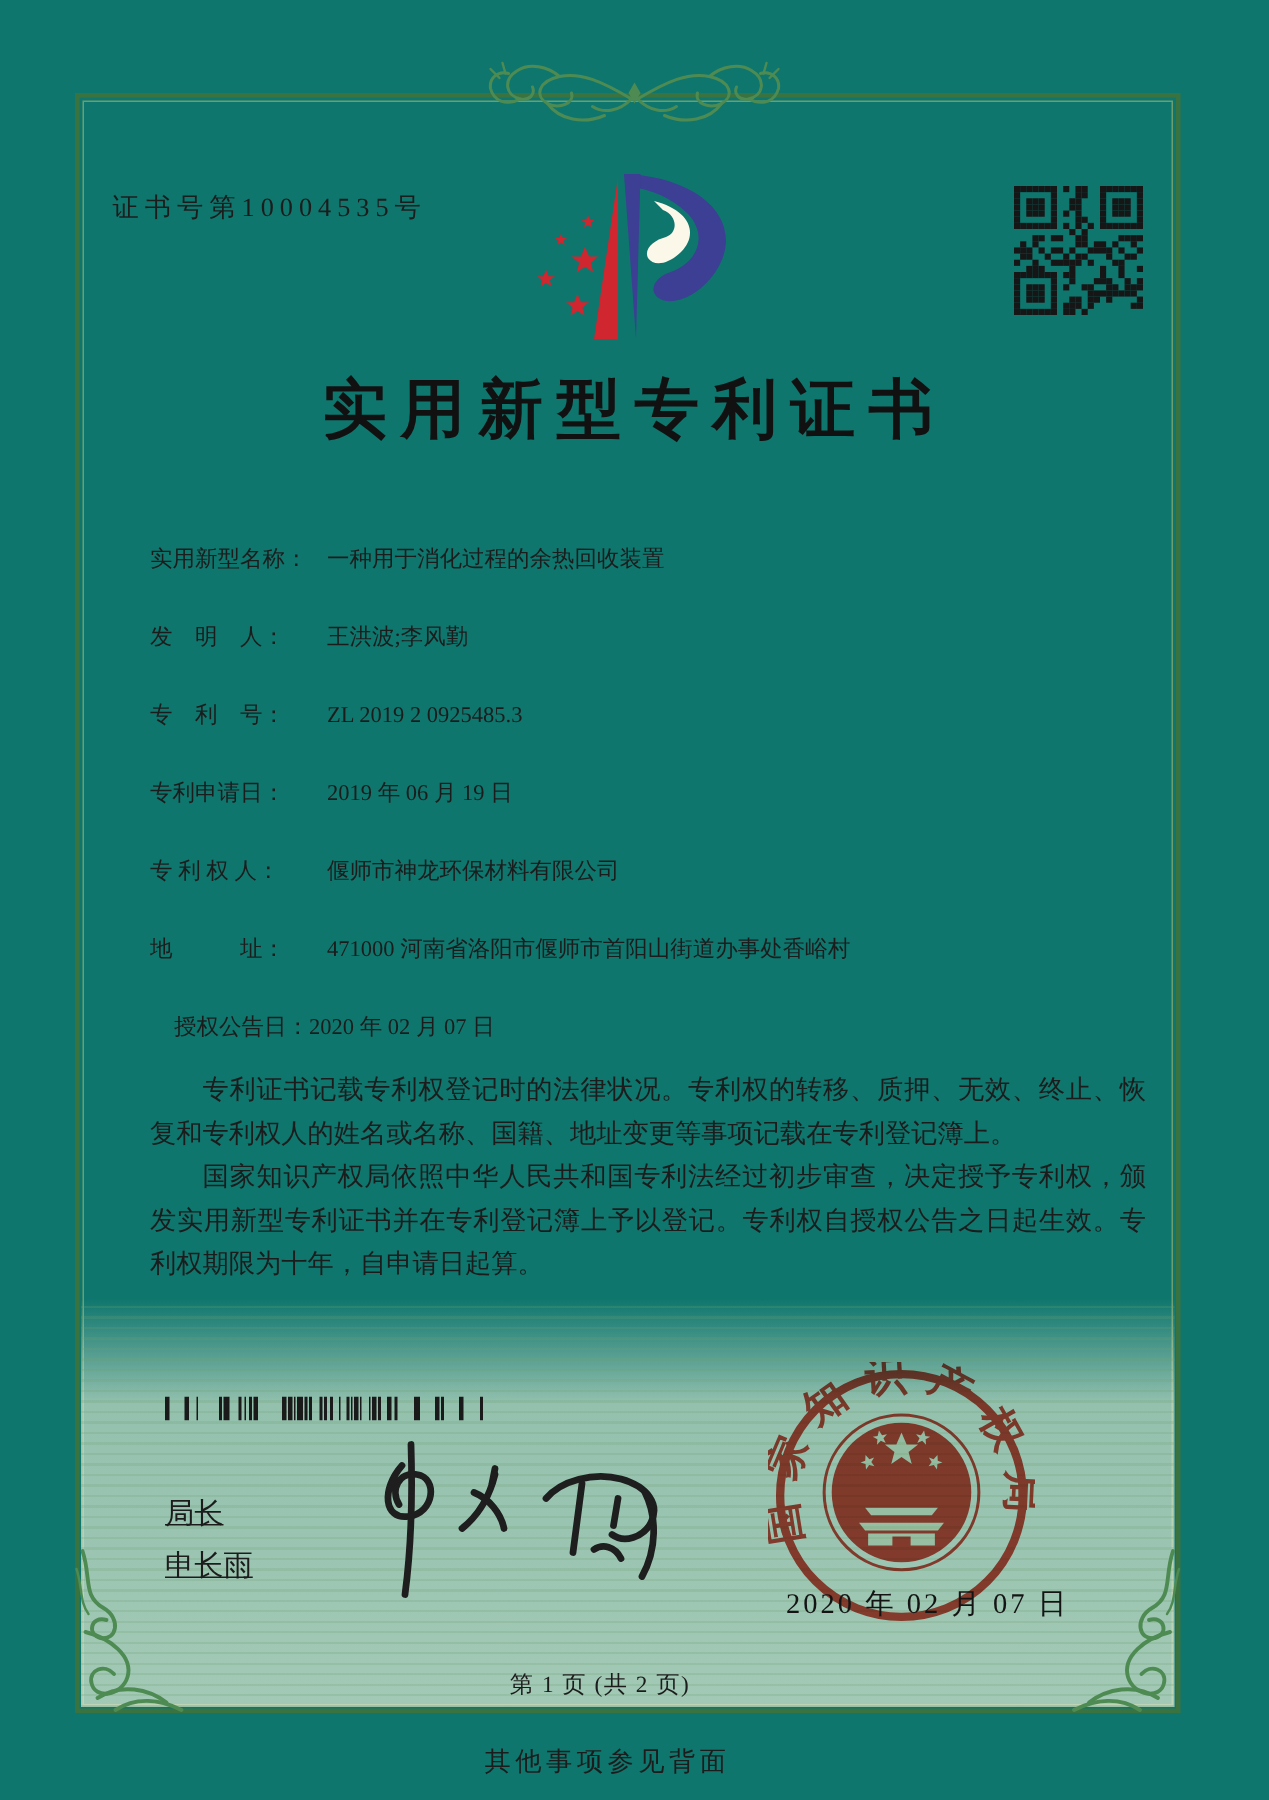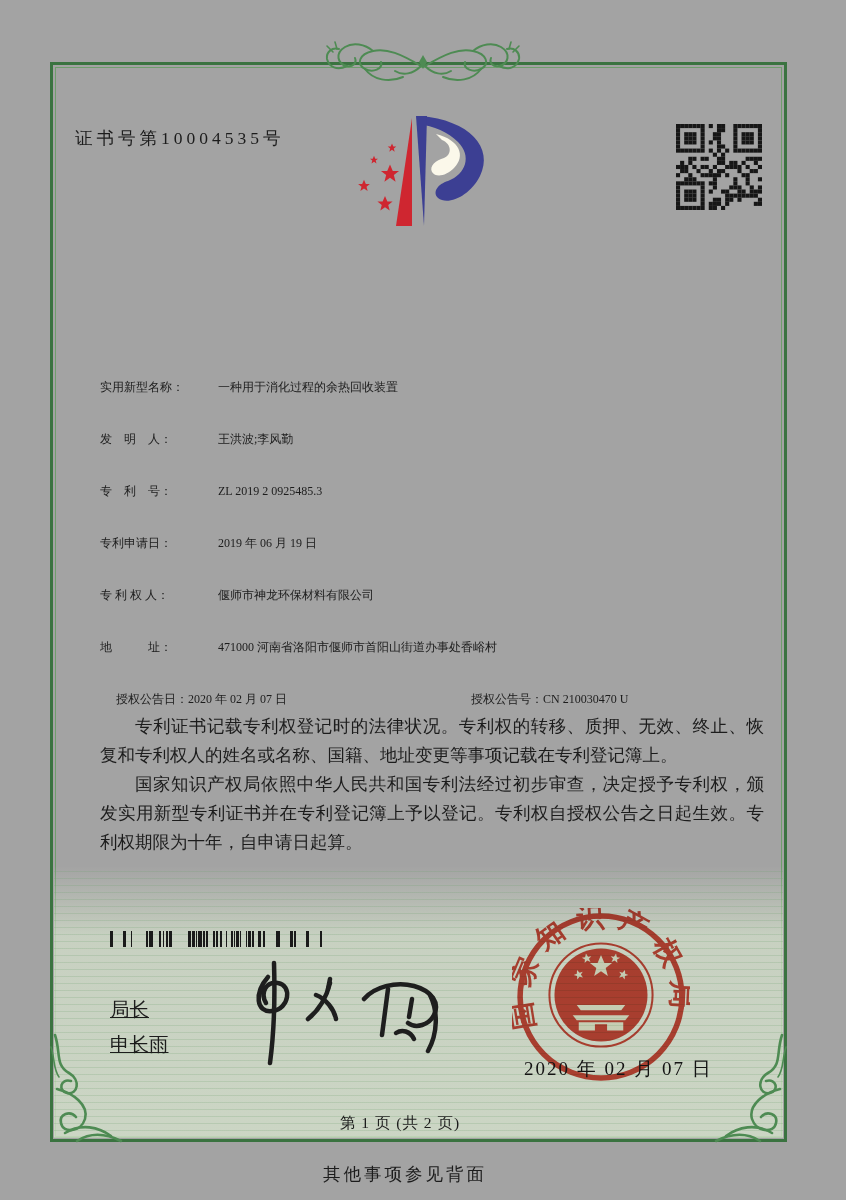--- a/index.html
+++ b/index.html
@@ -1,18 +1,18 @@
 <!DOCTYPE html>
 <html><head>
 <meta charset="utf-8">
 <style>
   html,body{margin:0;padding:0;background:#e8e6da;}
   .page{
     position:relative;width:846px;height:1200px;margin:0 auto;
-    background:#a3a3a3;
+    background:#0f766e;
     font-family:"Liberation Serif","DejaVu Serif",serif;
     color:#1c1c1c;overflow:hidden;
   }
   
   .frame{
     position:absolute;left:50px;top:62px;width:737px;height:1080px;
     border:3px solid #3a7340;box-sizing:border-box;
   }
   .frame-inner{
     position:absolute;inset:2px;border:1px solid #6f9e6d;pointer-events:none;
@@ -29,21 +29,21 @@
   .corner-flourish.right{right:-8px;transform:scaleX(-1);}
   
   .cert-no{position:absolute;left:75px;top:126px;font-size:17.5px;letter-spacing:4px;}
   .logo{position:absolute;left:352px;top:110px;}
   .qr{position:absolute;left:676px;top:124px;width:86px;height:86px;}
   .title{
     position:absolute;left:0;top:244px;width:100%;margin:0;text-align:center;
     font-size:43px;font-weight:bold;letter-spacing:9px;color:#111;
   }
   
-  .fields{position:absolute;left:100px;top:376px;width:668px;font-size:12px;}
+  .fields{position:absolute;left:100px;top:362px;width:668px;font-size:15px;}
   .frow{display:flex;margin-bottom:29px;line-height:23px;}
   .flabel{flex:0 0 118px;white-space:nowrap;}
   .fvalue{white-space:nowrap;}
   .frow.dual .left-pair{flex:0 0 355px;display:flex;margin-left:16px;}
   .frow.dual .right-pair{display:flex;}
   .frow.dual .flabel{flex:0 0 auto;}
   
   .body-text{position:absolute;left:100px;top:712px;width:664px;font-size:17.5px;line-height:29px;}
   .body-text p{margin:0;text-indent:2em;text-align:justify;}
   
@@ -345,20 +345,21 @@
           <rect x="16" y="80" width="4" height="4"></rect>
           <rect x="20" y="80" width="4" height="4"></rect>
           <rect x="24" y="80" width="4" height="4"></rect>
           <rect x="32" y="80" width="4" height="4"></rect>
           <rect x="36" y="80" width="4" height="4"></rect>
           <rect x="44" y="80" width="4" height="4"></rect>
         </g>
       </svg>
   </div>
 
+  <h1 class="title">实用新型专利证书</h1>
 
   <div class="fields">
     <div class="frow">
       <span class="flabel">实用新型名称：</span>
       <span class="fvalue">一种用于消化过程的余热回收装置</span>
     </div>
     <div class="frow">
       <span class="flabel">发　明　人：</span>
       <span class="fvalue">王洪波;李风勤</span>
     </div>
@@ -375,24 +376,20 @@
       <span class="fvalue">偃师市神龙环保材料有限公司</span>
     </div>
     <div class="frow">
       <span class="flabel">地　　　址：</span>
       <span class="fvalue">471000 河南省洛阳市偃师市首阳山街道办事处香峪村</span>
     </div>
     <div class="frow dual">
       <span class="left-pair">
         <span class="flabel">授权公告日：</span>
         <span class="fvalue">2020 年 02 月 07 日</span>
-      </span>
-      <span class="right-pair">
-        <span class="flabel">授权公告号：</span>
-        <span class="fvalue">CN 210030470 U</span>
       </span>
     </div>
   </div>
 
   <div class="body-text">
     <p>专利证书记载专利权登记时的法律状况。专利权的转移、质押、无效、终止、恢复和专利权人的姓名或名称、国籍、地址变更等事项记载在专利登记簿上。</p>
     <p>国家知识产权局依照中华人民共和国专利法经过初步审查，决定授予专利权，颁发实用新型专利证书并在专利登记簿上予以登记。专利权自授权公告之日起生效。专利权期限为十年，自申请日起算。</p>
   </div>
 
   <div class="barcode">

